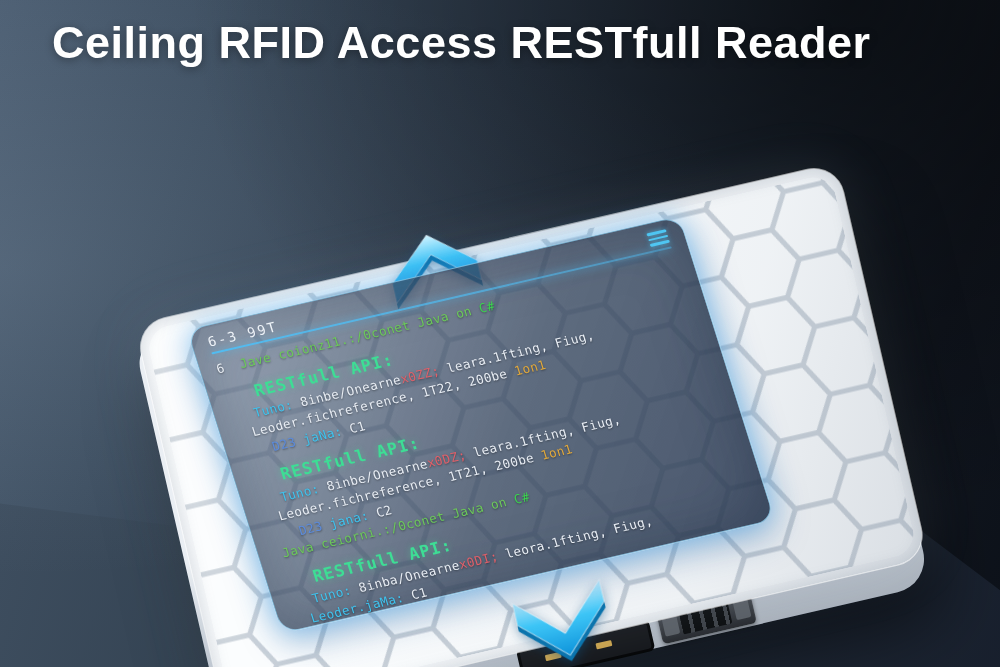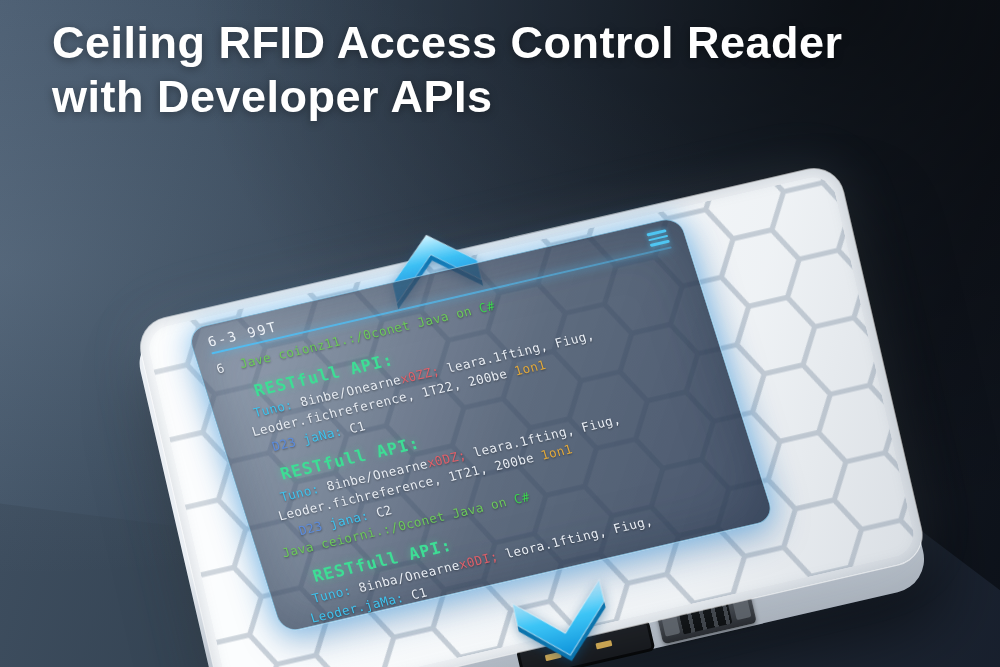--- a/index.html
+++ b/index.html
@@ -83,21 +83,21 @@
   .c-blue{color:#5b8bdc;}
 </style>
 </head>
 <body>
 
 <div class="scene">
   <div class="wall"></div>
   <div class="floor"></div>
   <div class="wall-vignette"></div>
 
-  <h1 class="title"><span>Ceiling RFID Access Control Reader</span><br><span>with Developer APIs</span></h1>
+  <h1 class="title"><span>Ceiling RFID Access RESTfull Reader</span><br></h1>
 
   <div class="device-wrap">
 
     <div class="device-side">
       <div class="usb-port">
           <i></i>
           <i></i>
         </div>
       <div class="terminal-block">
         <i class="pad-l"></i>

